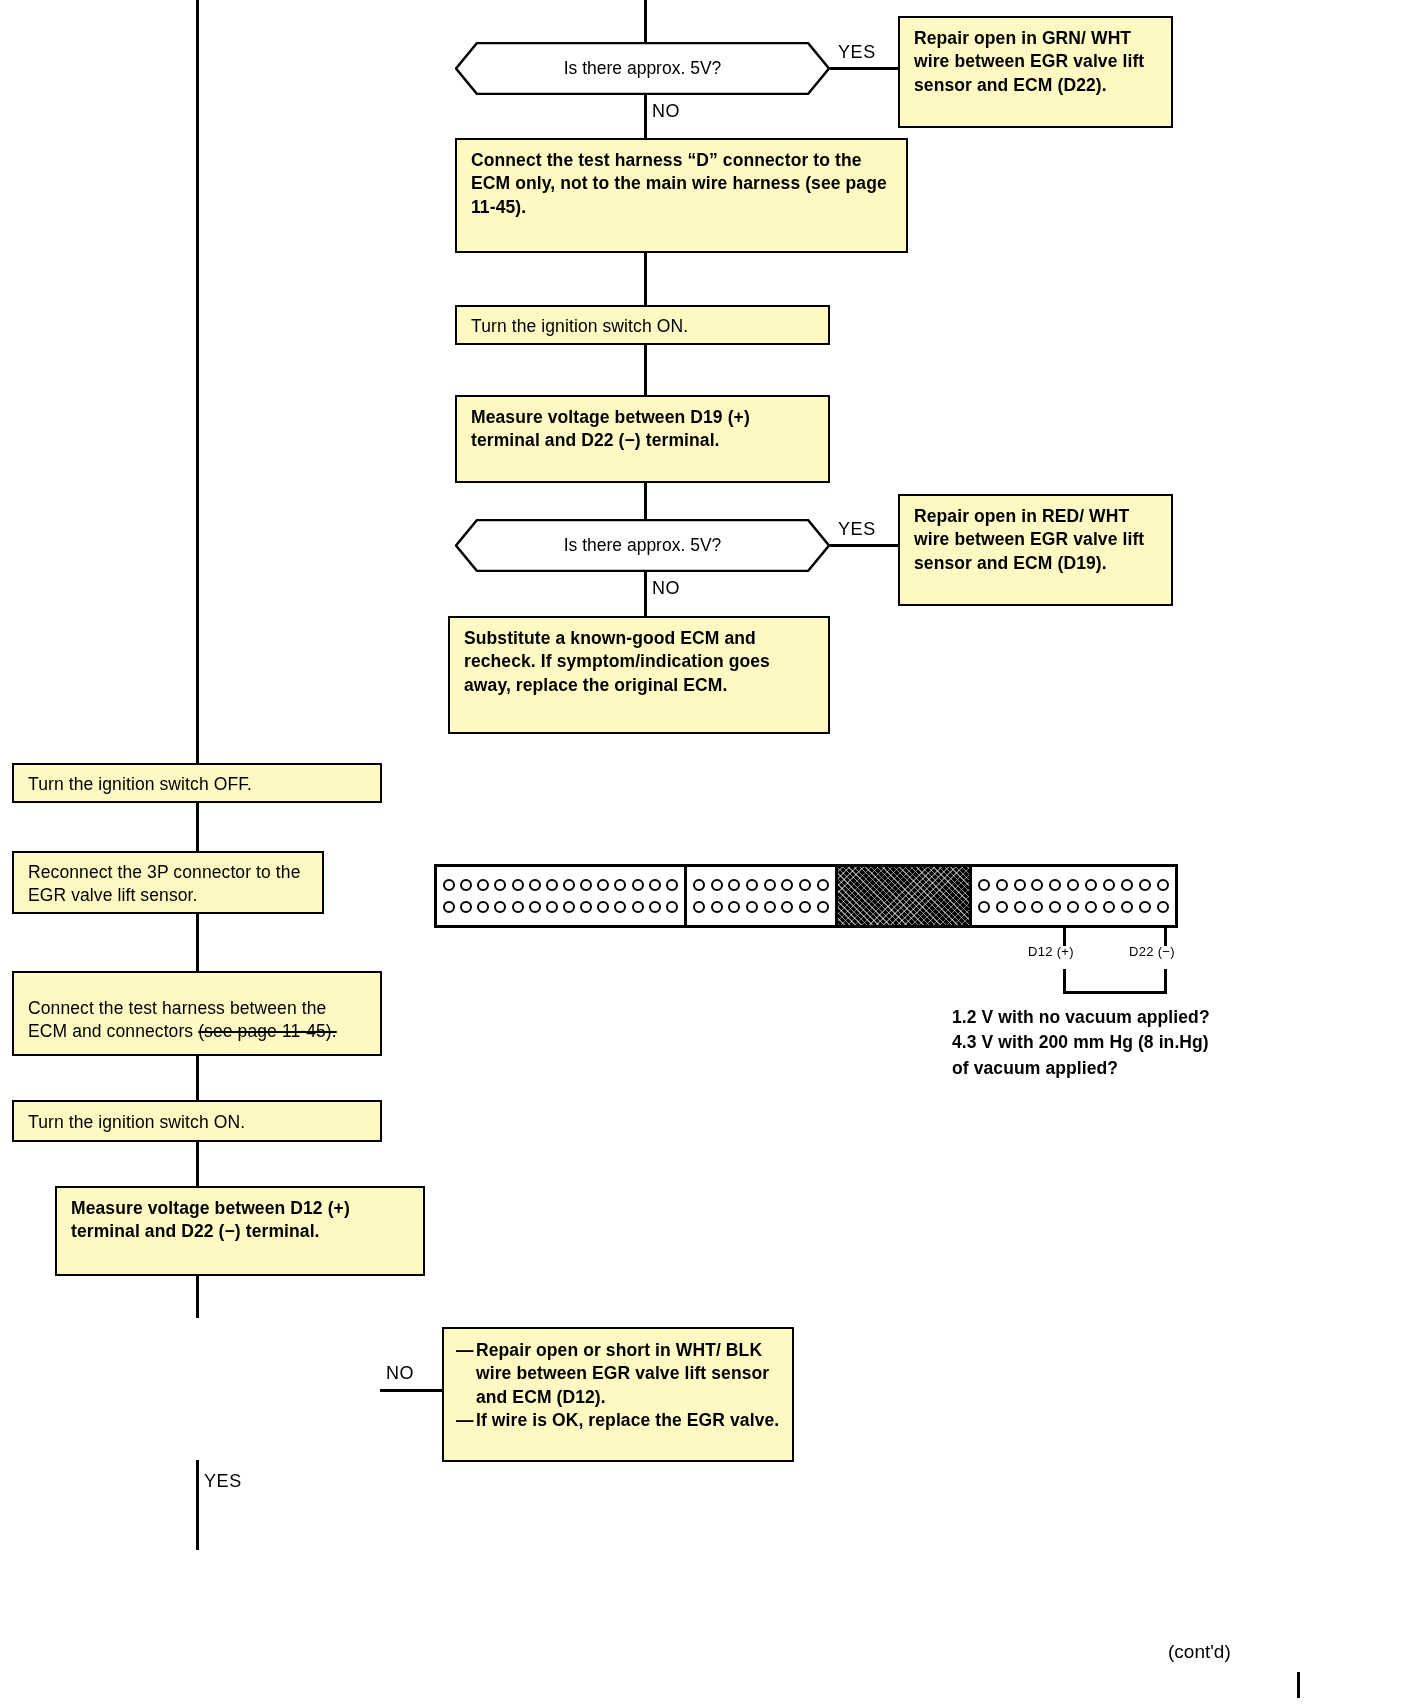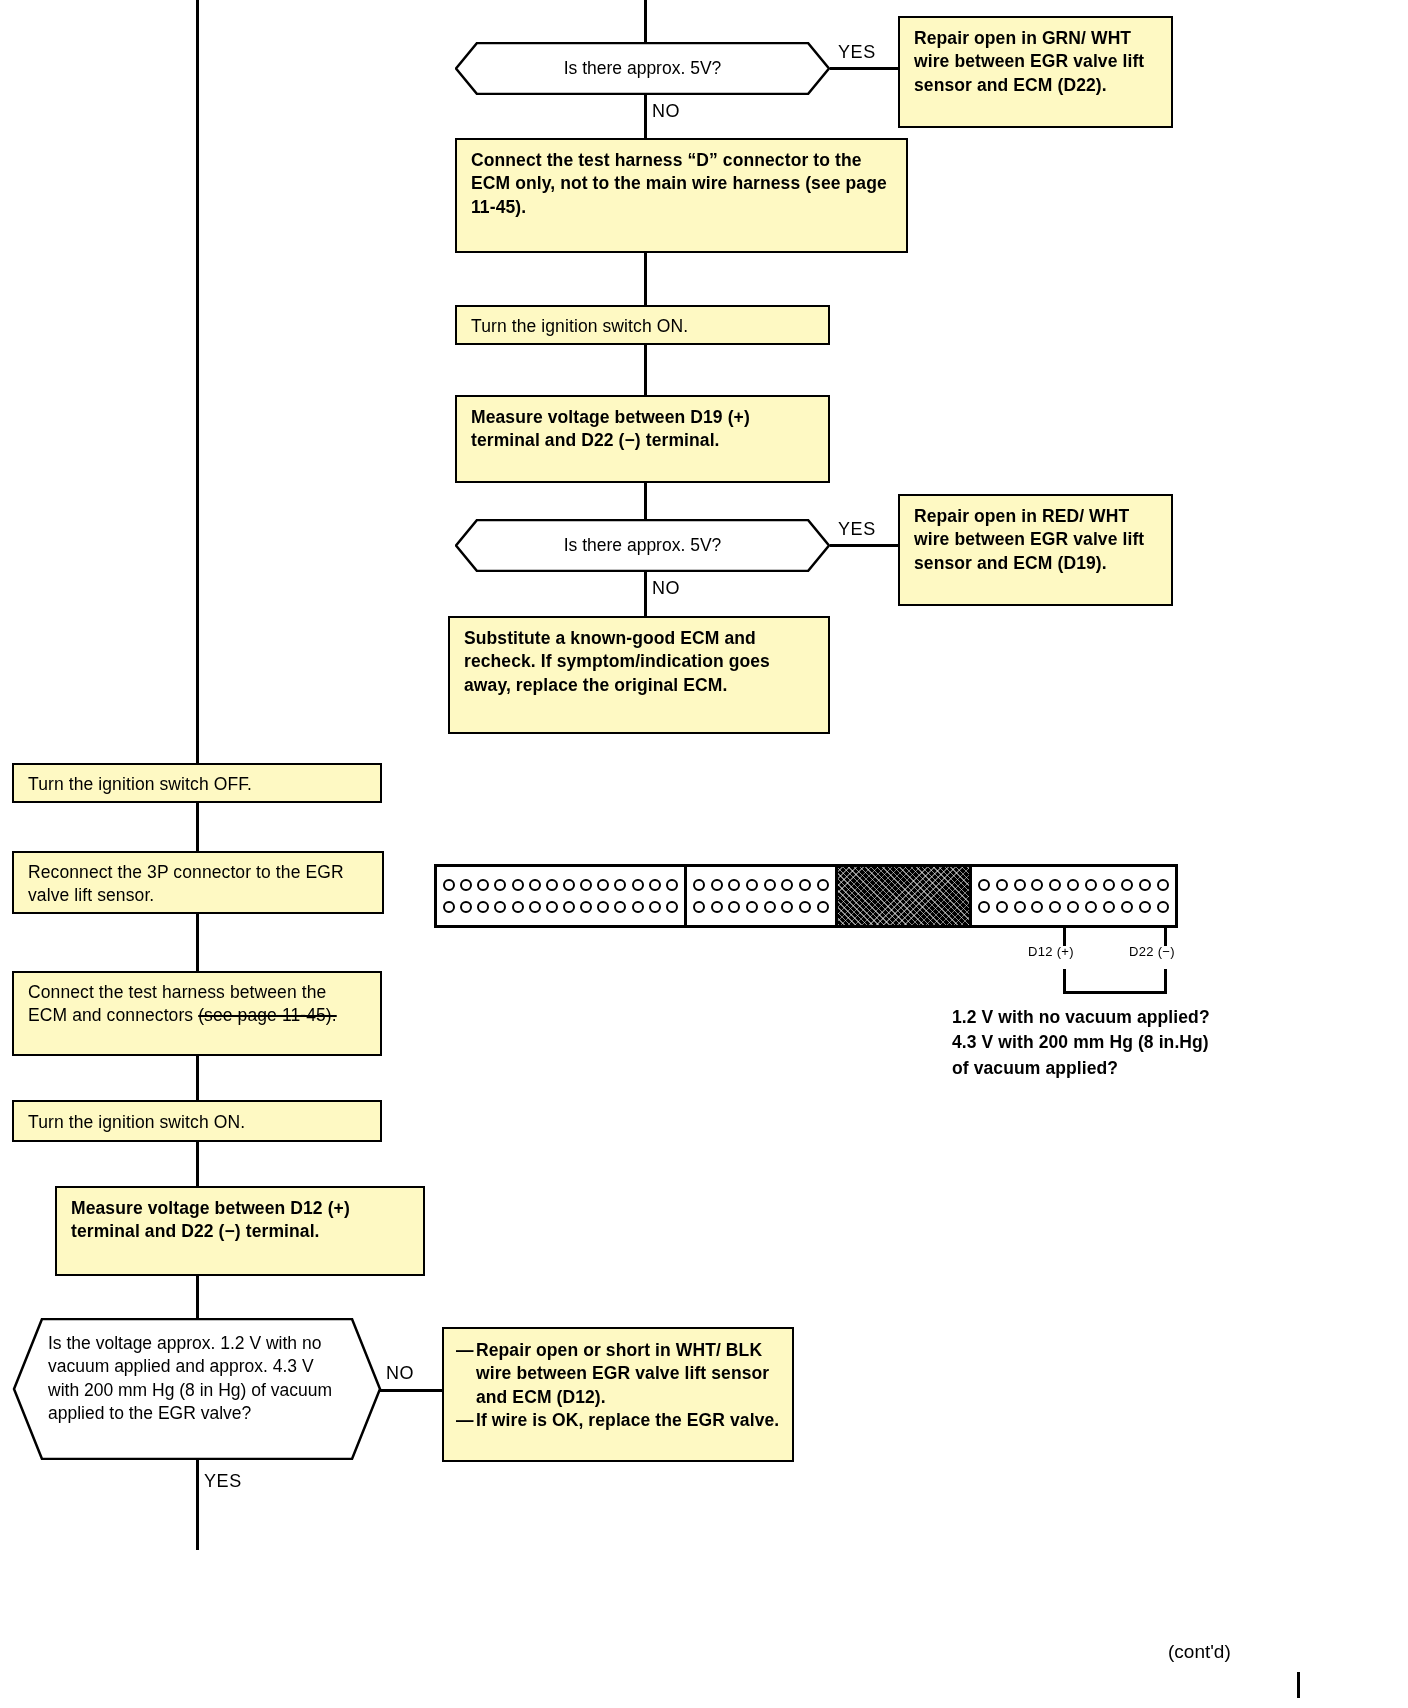--- a/index.html
+++ b/index.html
@@ -168,44 +168,38 @@
   <div class="lbl" style="left:652px; top:578px;">NO</div>
 
   <div class="box" style="left:448px; top:616px; width:382px; height:118px;">Substitute a known-good ECM and recheck. If symptom/indication goes away, replace the original ECM.</div>
 
   <div class="line vline" style="left:196px; top:0px; height:763px;"></div>
 
   <div class="box reg" style="left:12px; top:763px; width:370px; height:40px; padding-top:8px;">Turn the ignition switch OFF.</div>
 
   <div class="line vline" style="left:196px; top:803px; height:48px;"></div>
 
-  <div class="box reg" style="left:12px; top:851px; width:372px; height:63px; padding-top:8px;">Reconnect the 3P connector to the EGR valve lift sensor.</div>
+  <div class="box reg" style="left:12px; top:851px; width:312px; height:63px; padding-top:8px;">Reconnect the 3P connector to the EGR valve lift sensor.</div>
 
   <div class="line vline" style="left:196px; top:914px; height:57px;"></div>
 
-  <div class="box reg" style="left:12px; top:971px; width:370px; height:85px; padding-top:8px;">
+  <div class="box reg" style="left:12px; top:971px; width:370px; height:85px; padding-top:24px;">
     <span>Connect the test harness between the ECM and connectors </span><span class="strike">(see page 11-45).</span>
   </div>
 
   <div class="line vline" style="left:196px; top:1056px; height:44px;"></div>
 
   <div class="box reg" style="left:12px; top:1100px; width:370px; height:42px; padding-top:9px;">Turn the ignition switch ON.</div>
 
   <div class="line vline" style="left:196px; top:1142px; height:44px;"></div>
 
   <div class="box" style="left:12px; top:1186px; width:370px; height:90px;margin-left:43px;">Measure voltage between D12 (+) terminal and D22 (−) terminal.</div>
 
   <div class="line vline" style="left:196px; top:1276px; height:42px;"></div>
 
-  <div class="hexml" style="left:12px; top:1318px; width:370px; height:142px;">
-    <svg width="370" height="142" viewBox="0 0 370 142">
-      <polygon points="30,1 340,1 368,71 340,141 30,141 2,71" fill="#fff" stroke="#000" stroke-width="2.5"></polygon>
-    </svg>
-    <div class="htext2" style="left:36px; top:14px; width:300px;">Is the voltage approx. 1.2 V with no vacuum applied and approx. 4.3 V with 200 mm Hg (8 in Hg) of vacuum applied to the EGR valve?</div>
-  </div>
 
   <div class="line hline" style="left:380px; top:1389px; width:62px;"></div>
   <div class="lbl" style="left:386px; top:1363px;">NO</div>
 
   <div class="box" style="left:442px; top:1327px; width:352px; height:135px; padding:10px 10px 10px 12px;">
     <ul class="ul">
       <li>
         <span class="dash">—</span>
         <span>Repair open or short in WHT/ BLK wire between EGR valve lift sensor and ECM (D12).</span>
       </li>

